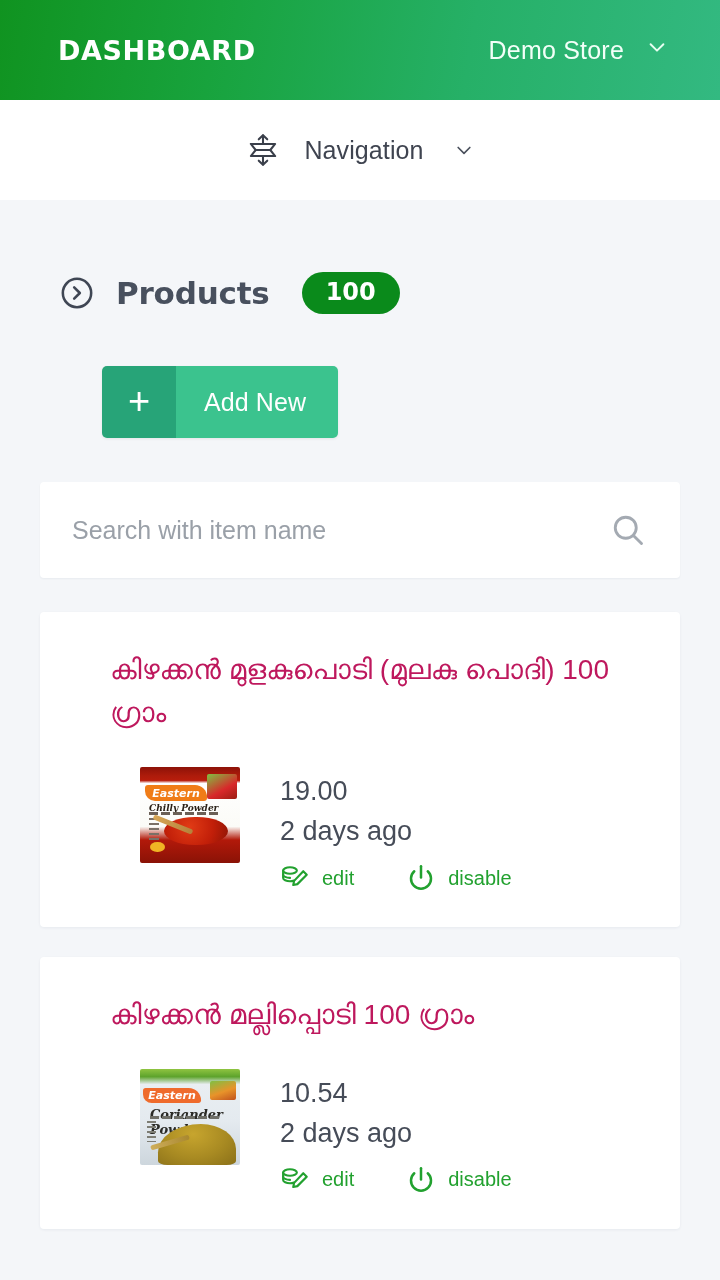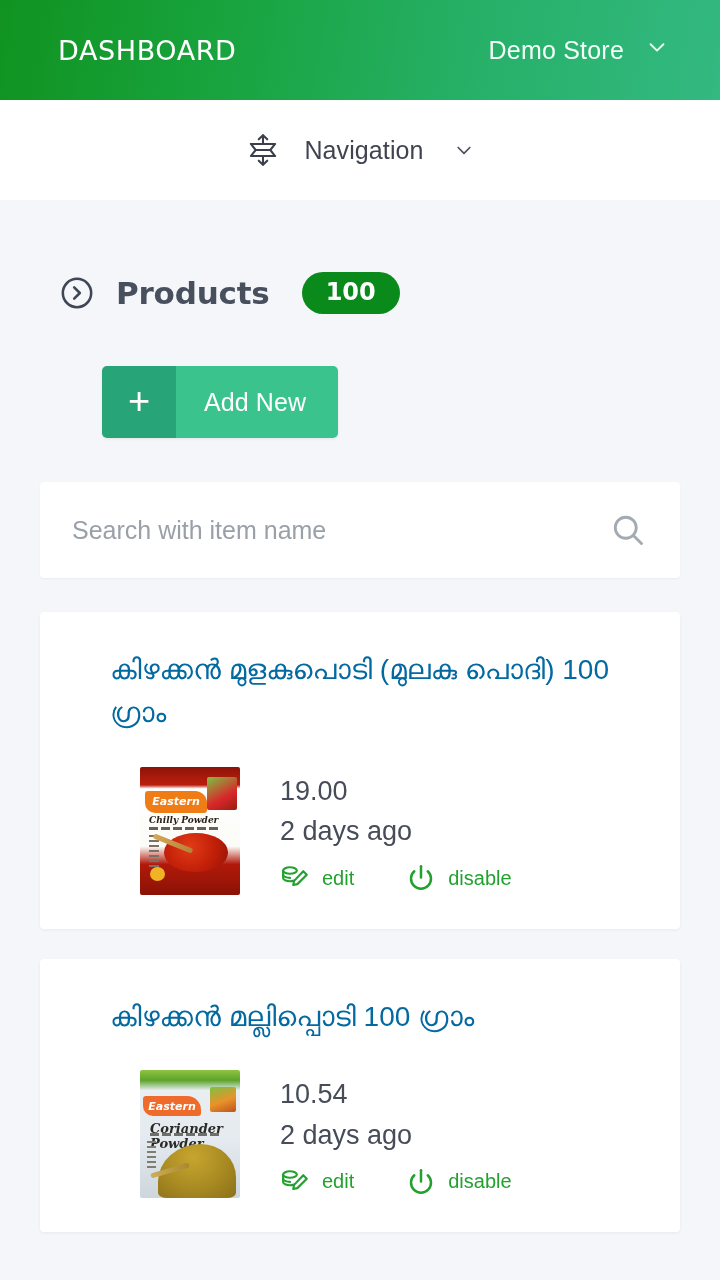--- a/index.html
+++ b/index.html
@@ -22,21 +22,21 @@
     background: linear-gradient(100deg, #109320 0%, #18a33d 30%, #26b067 65%, #33b981 100%);
     display: flex;
     align-items: center;
     justify-content: space-between;
     padding: 0 34px 0 58px;
   }
 
   .brand-title {
     color: #ffffff;
     font-size: 27px;
-    font-weight: 400;
+    font-weight: 700;
     letter-spacing: 0.6px;
     line-height: 1;
     font-family: "DejaVu Sans", sans-serif;
   }
 
   .store-selector {
     display: flex;
     align-items: flex-start;
     gap: 22px;
     padding-right: 18px;
@@ -189,37 +189,37 @@
     background: #ffffff;
     border-radius: 4px;
     margin-bottom: 30px;
     padding: 36px 30px 34px 30px;
     box-shadow: 0 1px 3px rgba(20,30,60,0.06);
   }
 
   .product-name {
     font-size: 28px;
     line-height: 1.55;
-    color: #0369a1;
+    color: #be185d;
     font-family: "Liberation Sans", sans-serif;
     padding: 0 8px 0 40px;
     word-break: break-word;
   }
 
   .product-body {
     display: flex;
     align-items: flex-start;
     gap: 40px;
     margin-top: 32px;
     padding-left: 70px;
   }
 
   .thumb {
     width: 100px;
-    height: 128px;
+    height: 96px;
     flex: none;
     border-radius: 2px;
     overflow: hidden;
     position: relative;
   }
 
   .product-meta { flex: 1; padding-top: 4px; }
 
   .price {
     font-size: 27px;

